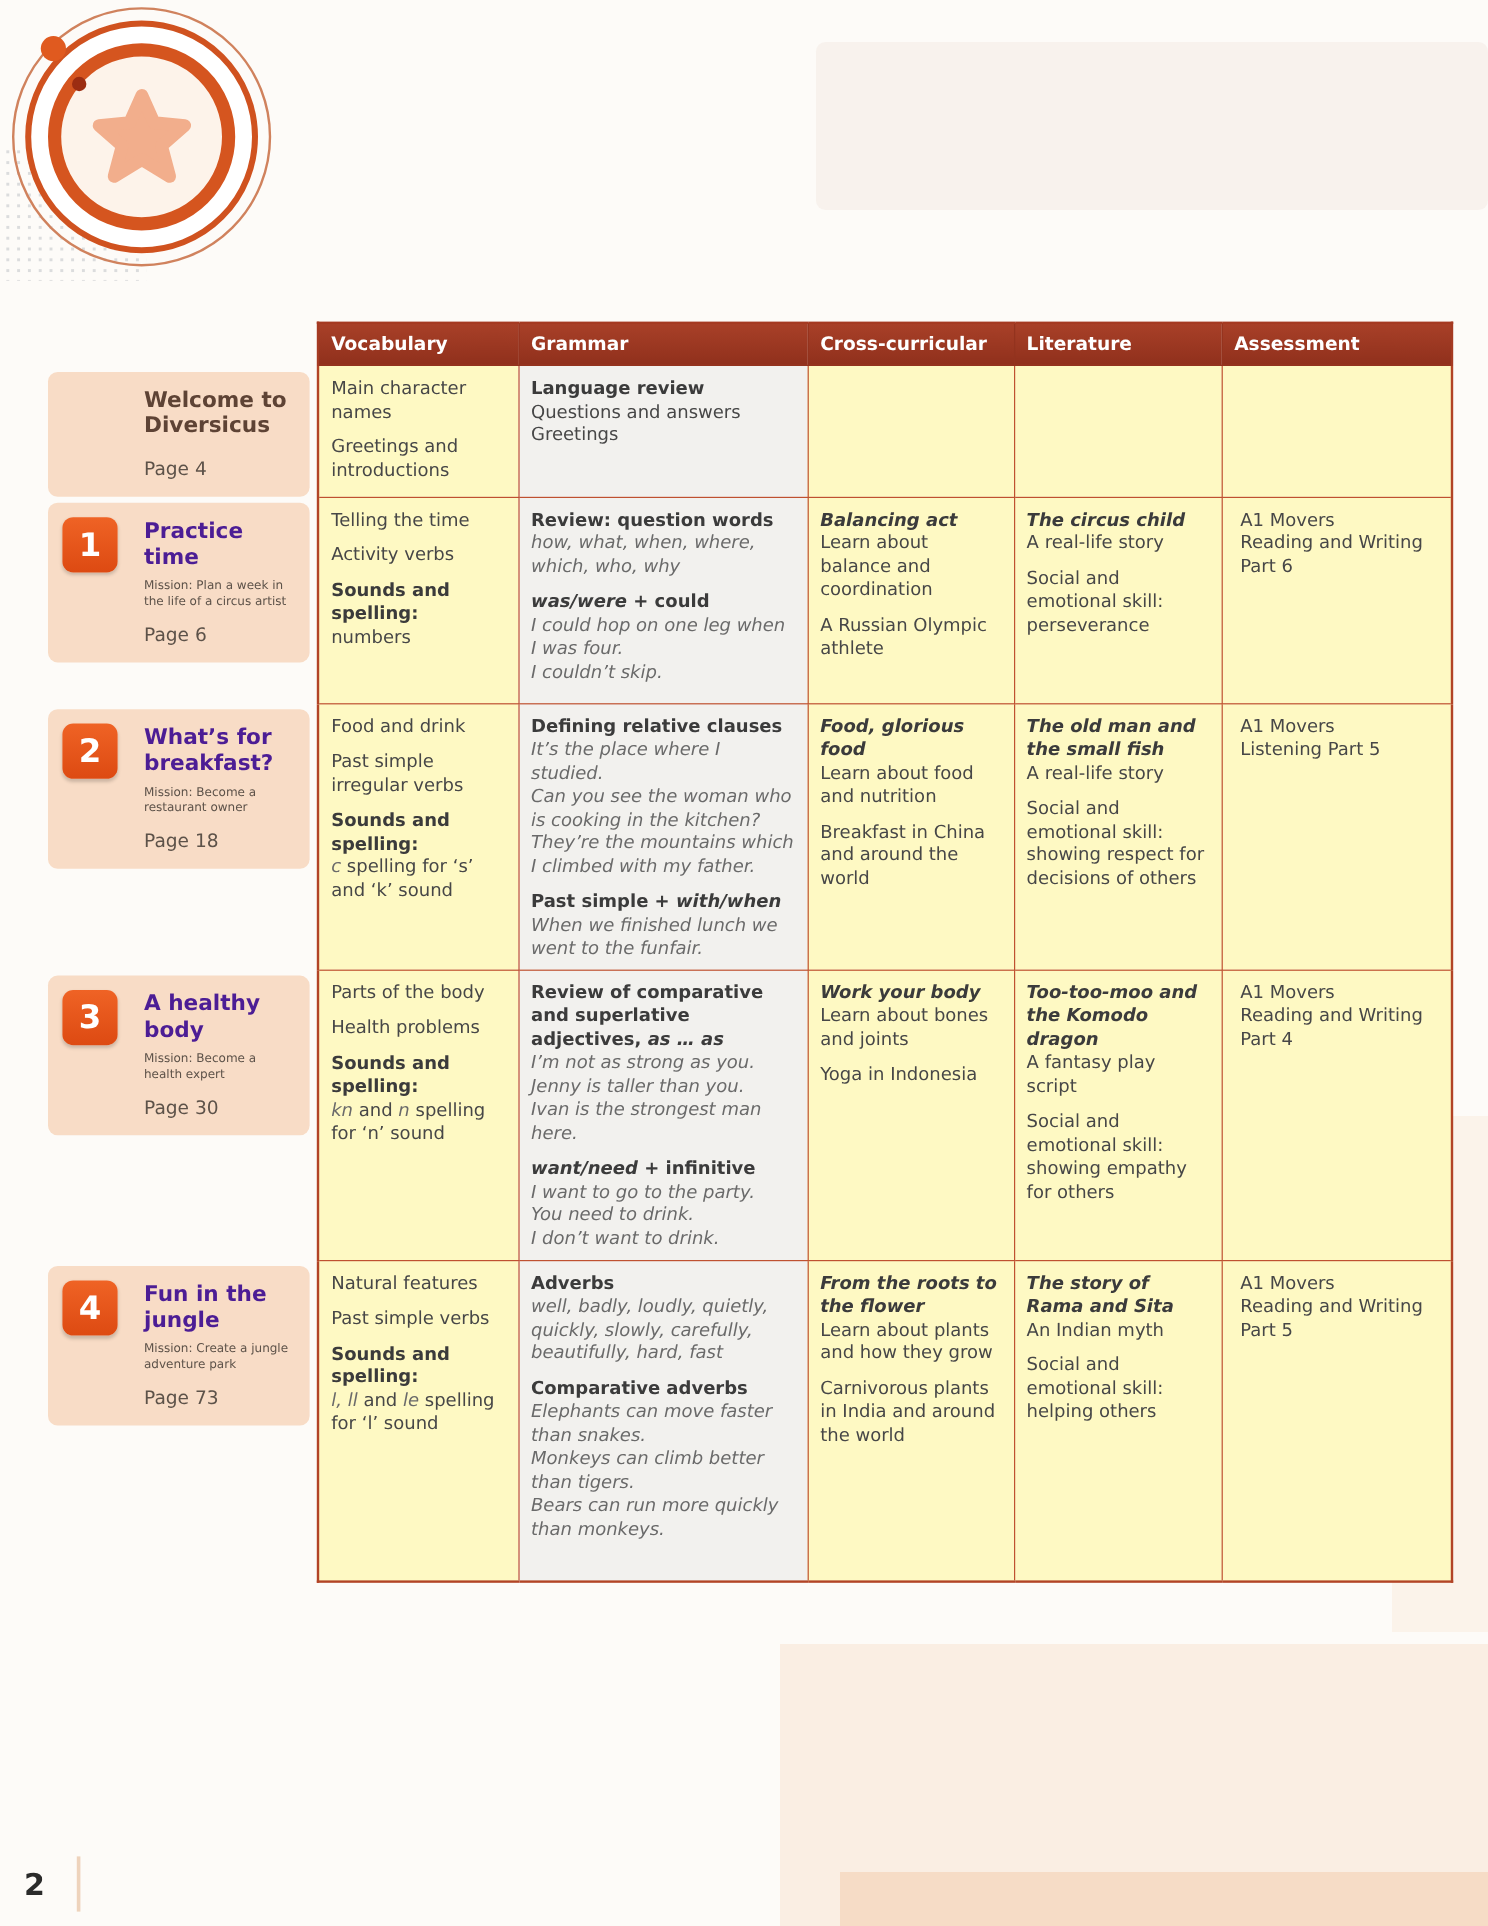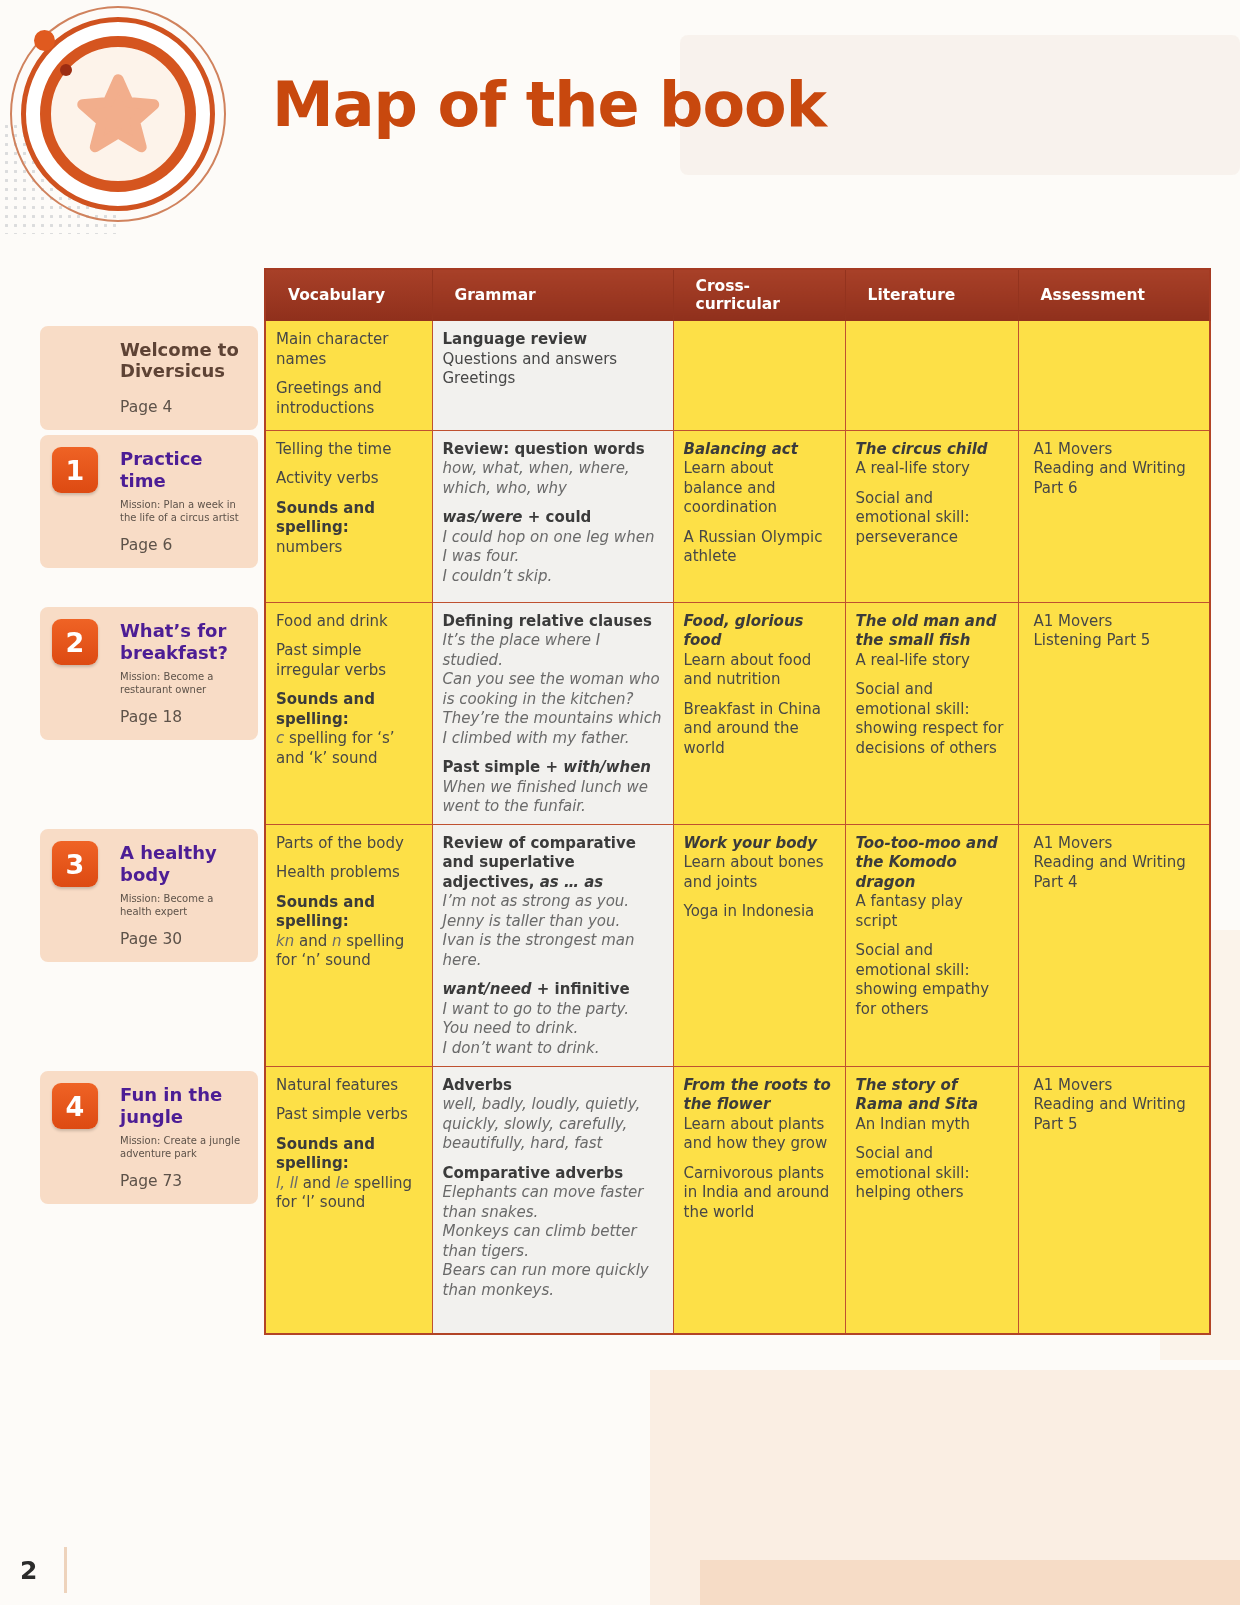--- a/index.html
+++ b/index.html
@@ -28,27 +28,27 @@
 
   .title{position:absolute;left:272px;top:68px;margin:0;font-size:62px;font-weight:800;
     color:#c8480e;letter-spacing:-1px;}
 
   
   table.map{position:absolute;left:40px;top:268px;width:1170px;border-collapse:collapse;table-layout:fixed;}
   col.c-label{width:225px;} col.c-vocab{width:167px;} col.c-gram{width:241px;}
   col.c-cross{width:172px;} col.c-lit{width:173px;} col.c-assess{width:192px;}
 
   th.hcell{background:linear-gradient(180deg,#a84028,#90301c);color:#fff;font-size:15.5px;
-    font-weight:700;text-align:left;padding:7px 22px;border:1px solid #93331e;
+    font-weight:700;text-align:left;padding:7px 10px;border:1px solid #93331e;
     border-top:2px solid #a53a22;height:20px;}
   th.spacer{border:none;background:transparent;}
   th.hl{border-left:2px solid #a53a22;} th.hr{border-right:2px solid #a53a22;}
 
   td.lcell{border:none;background:transparent;vertical-align:top;padding:0 6px 0 0;}
-  td.data{border:1px solid #bf5130;vertical-align:top;padding:9px 10px 7px;background:#fde047;
+  td.data{border:1px solid #bf5130;vertical-align:top;padding:9px 10px 7px;background:#fef9c3;
     font-size:15px;line-height:1.3;color:#474747;}
   td.g{background:#f2f1ee;}
   td.bl{border-left:2px solid #b24426;} td.br{border-right:2px solid #b24426;padding-left:15px;}
   tr.last td.data, tr.last td.review{border-bottom:2px solid #b24426;}
   td.data p{margin:0 0 10px;white-space:pre-line;}
   td.data p:last-child{margin-bottom:0;}
   .seg-n{} 
   .seg-b{font-weight:700;color:#3b3b3b;}
   .seg-i{font-style:italic;color:#6a6a6a;}
   .seg-bi{font-weight:700;font-style:italic;color:#3b3b3b;}
@@ -88,21 +88,20 @@
     <div class="ring-mid"></div>
     <div class="disc">
       <svg viewBox="0 0 100 100">
         <path d="M50 14 L60.5 37.5 L87 40 L67 57.5 L74 84 L50 69.5 L26 84 L33 57.5 L13 40 L39.5 37.5 Z" fill="#f2ae8c" stroke="#f2ae8c" stroke-width="11" stroke-linejoin="round"></path>
       </svg>
     </div>
     <div class="dot-big"></div>
     <div class="dot-small"></div>
   </div>
 
-  <h1 class="title">Map of the book</h1>
 
   <table class="map">
     <colgroup>
       <col class="c-label">
         <col class="c-vocab">
         <col class="c-gram">
       <col class="c-cross">
         <col class="c-lit">
         <col class="c-assess">
     </colgroup>

